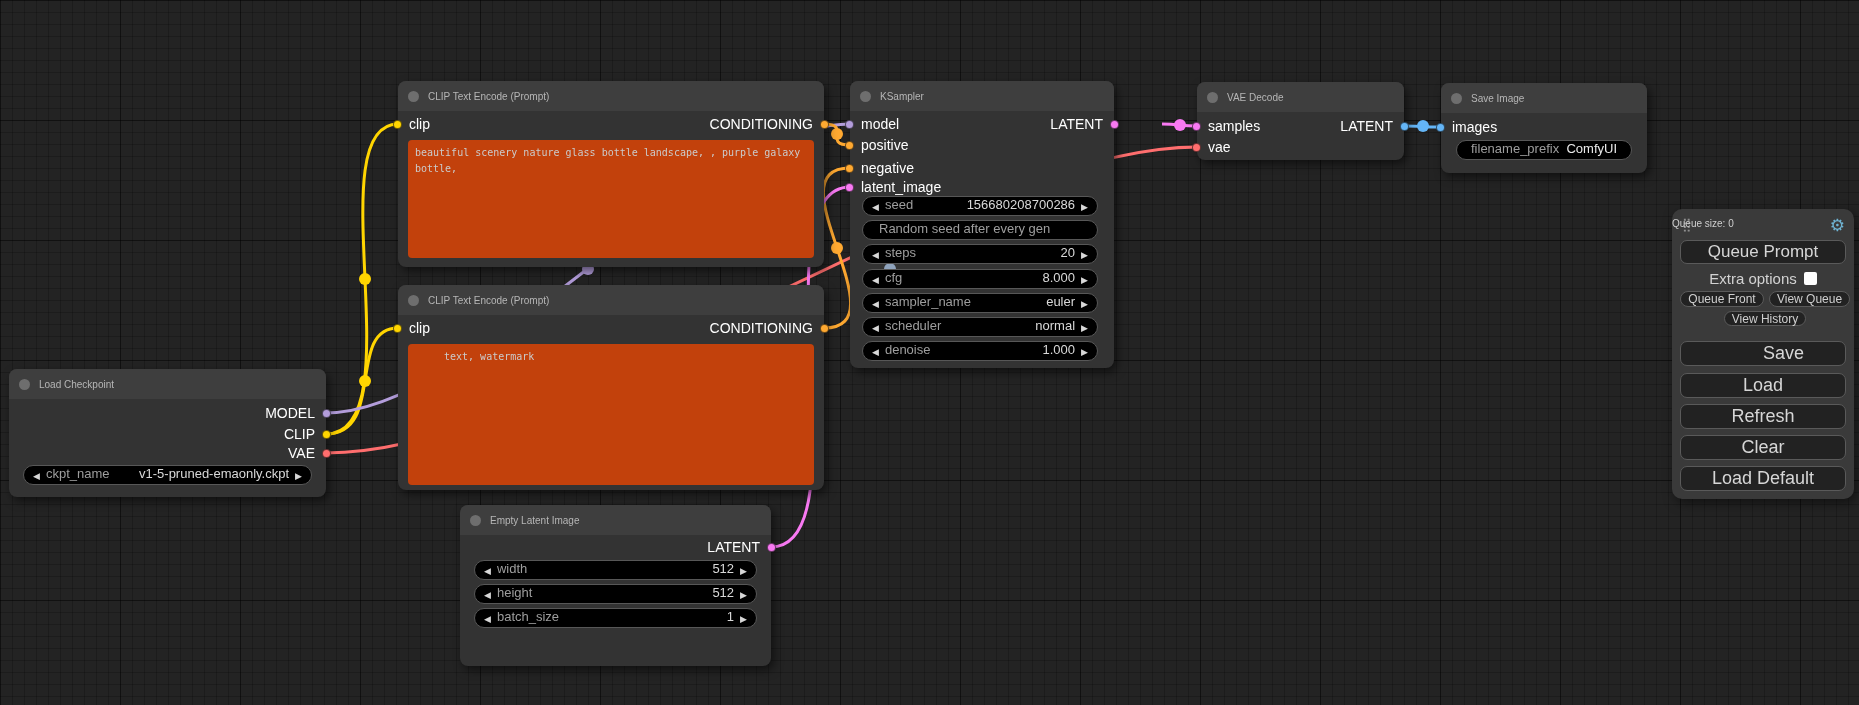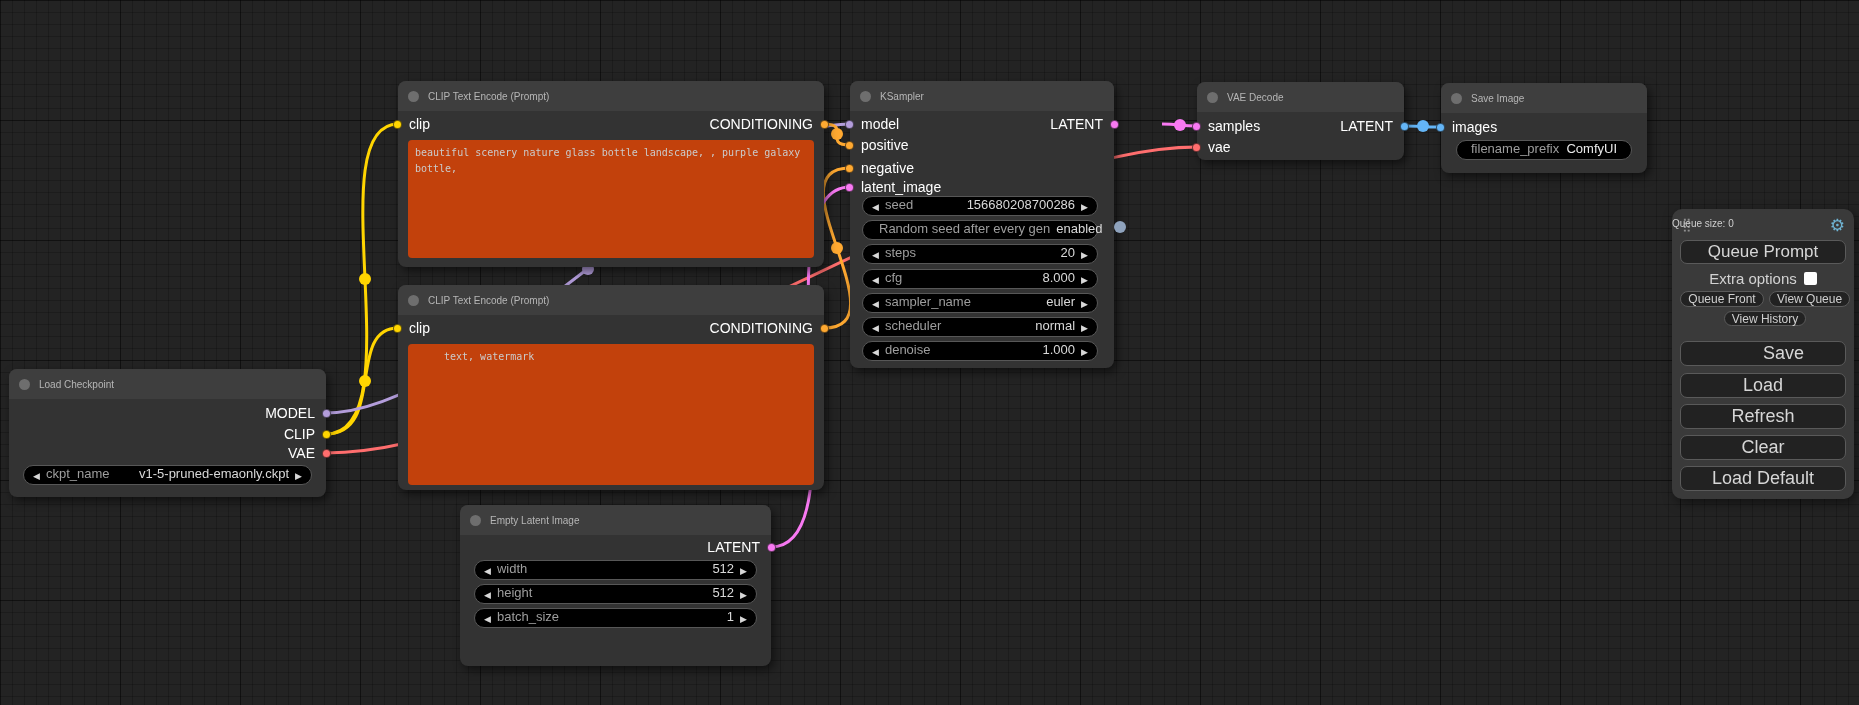--- a/index.html
+++ b/index.html
@@ -217,21 +217,21 @@
     <div class="row in" style="top:106px">
       <span class="pdot c-latent"></span>
       <span class="plabel">latent_image</span>
     </div>
     <div class="widget" style="left:12px;right:16px;top:115px;">
       <span class="warrow">◀</span>
       <span class="wlabel">seed</span>
       <span class="wvalue">156680208700286</span>
       <span class="warrow">▶</span>
     </div>
-    <div class="widget" style="left:12px;right:16px;top:139px;padding-left:16px;">
+    <div class="widget" style="left:12px;right:16px;top:139px;padding-left:16px;flex-direction:column;">
       <span class="wlabel">Random seed after every gen</span>
       <span class="wvalue">enabled</span>
       <span class="toggledot"></span>
     </div>
     <div class="widget" style="left:12px;right:16px;top:163px;">
       <span class="warrow">◀</span>
       <span class="wlabel">steps</span>
       <span class="wvalue">20</span>
       <span class="warrow">▶</span>
     </div>

